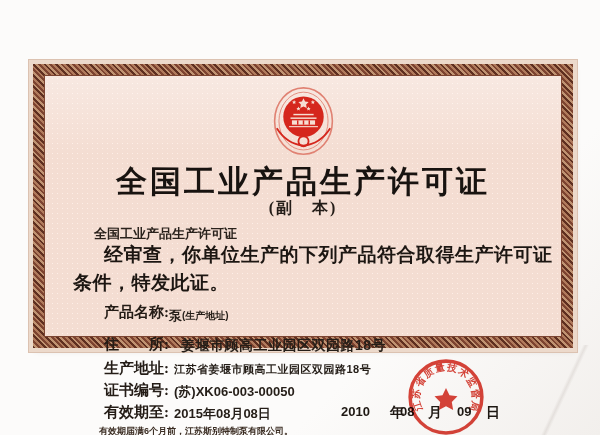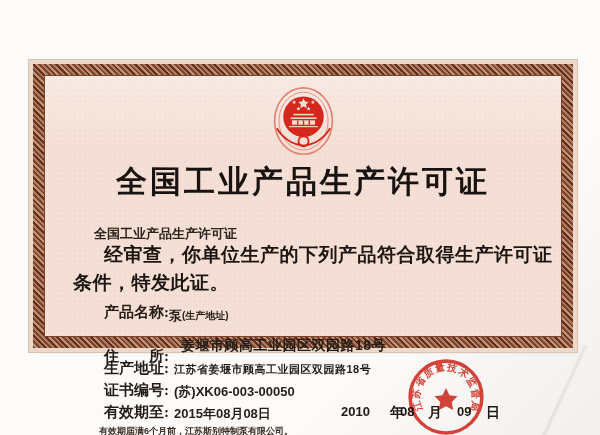--- a/index.html
+++ b/index.html
@@ -42,21 +42,21 @@
   .stmt1{left:59px;top:166px;font-size:19px;font-weight:bold;letter-spacing:0.5px;color:#1c1612;}
   .stmt2{left:28px;top:194px;font-size:19px;font-weight:bold;letter-spacing:0.5px;color:#1c1612;}
   .field-label{
     font-family:"Liberation Serif",serif;
     font-size:15px;font-weight:bold;color:#241c16;
   }
   .field-value{font-weight:bold;color:#251e18;}
   .lbl-product{left:59px;top:227px;}
   .val-product{left:124px;top:231px;font-size:13px;}
   .val-product-note{left:137px;top:233px;font-size:10px;font-weight:bold;color:#251e18;}
-  .lbl-residence{left:59px;top:271px;font-family:Liberation Serif, serif;}
+  .lbl-residence{left:59px;top:259px;font-family:Liberation Serif, serif;}
   .val-residence{left:136px;top:261px;font-size:14px;letter-spacing:0.5px;text-align:center;}
   .lbl-production{left:59px;top:283px;}
   .val-production{left:129px;top:286px;font-size:11px;letter-spacing:0.5px;}
   .lbl-certno{left:59px;top:305px;}
   .val-certno{left:129px;top:307px;font-size:13px;}
   .lbl-valid{left:59px;top:327px;}
   .val-valid{left:129px;top:329px;font-size:13px;}
   .note{left:54px;top:349px;font-size:9px;font-weight:bold;color:#3a2c22;}
   .date-piece{top:328px;font-size:13px;font-weight:bold;color:#1e1813;}
   .d-year{left:296px;}
@@ -99,20 +99,21 @@
       <g fill="#d5271d">
         <rect x="36" y="47" width="2" height="6"></rect>
         <rect x="44" y="47" width="2" height="6"></rect>
         <rect x="52" y="47" width="2" height="6"></rect>
       </g>
       <circle cx="45" cy="76" r="7" fill="none" stroke="#d5271d" stroke-width="2.5"></circle>
       <path d="M8,58 Q22,80 45,82 Q68,80 82,58" fill="none" stroke="#d5271d" stroke-width="2.5"></path>
     </svg>
 
     <div class="abs title">全国工业产品生产许可证</div>
+    <div class="abs subtitle">(副　本)</div>
 
     <div class="abs company">全国工业产品生产许可证</div>
     <div class="abs stmt1">经审查，你单位生产的下列产品符合取得生产许可证</div>
     <div class="abs stmt2">条件，特发此证。</div>
 
     <div class="abs field-label lbl-product">产品名称:</div>
     <span class="abs field-value val-product">泵</span>
     <span class="abs val-product-note">(生产地址)</span>
 
     <div class="abs field-label lbl-residence">住　　所:</div>

